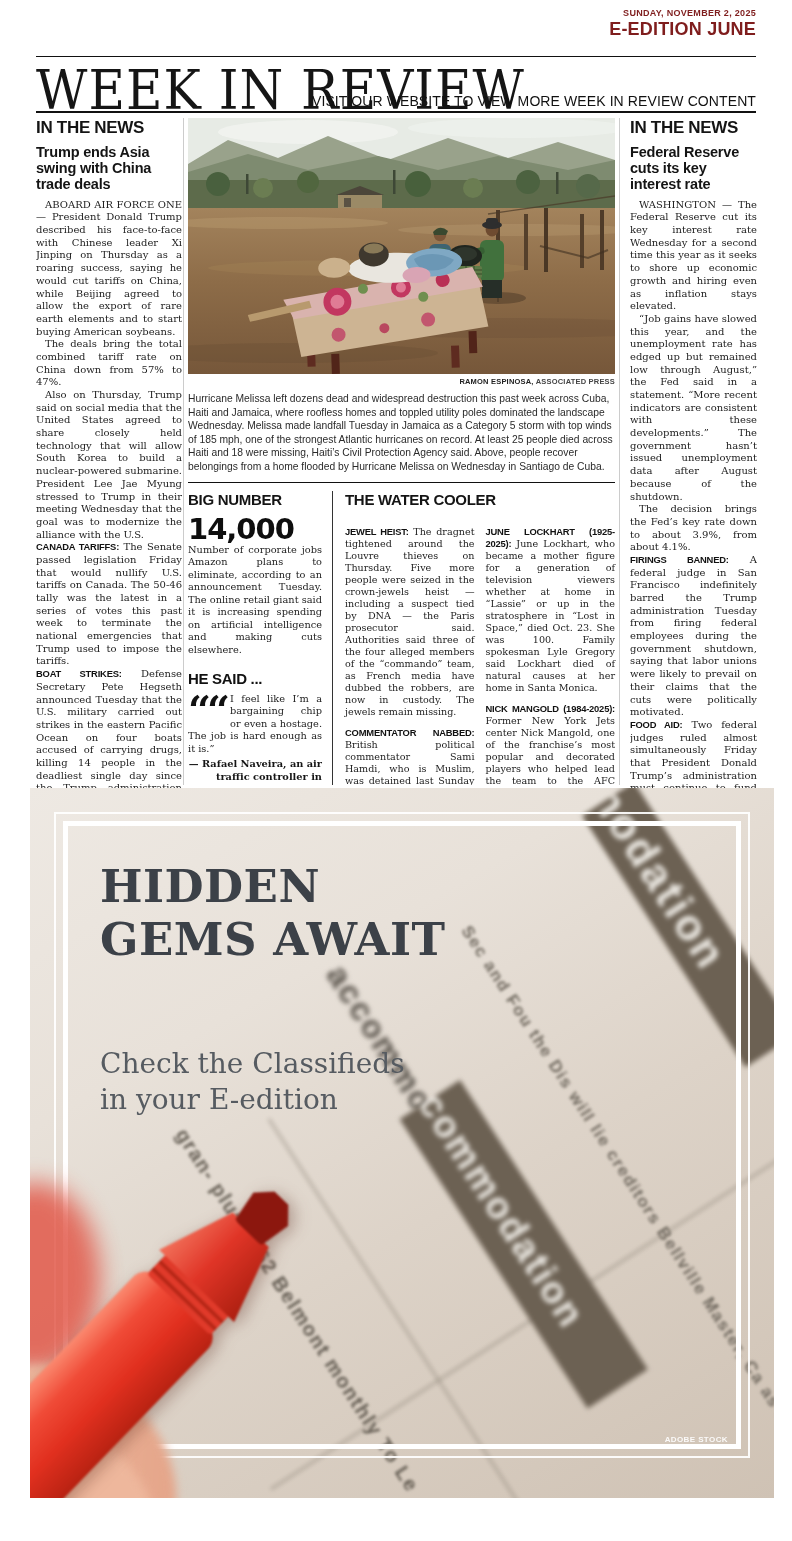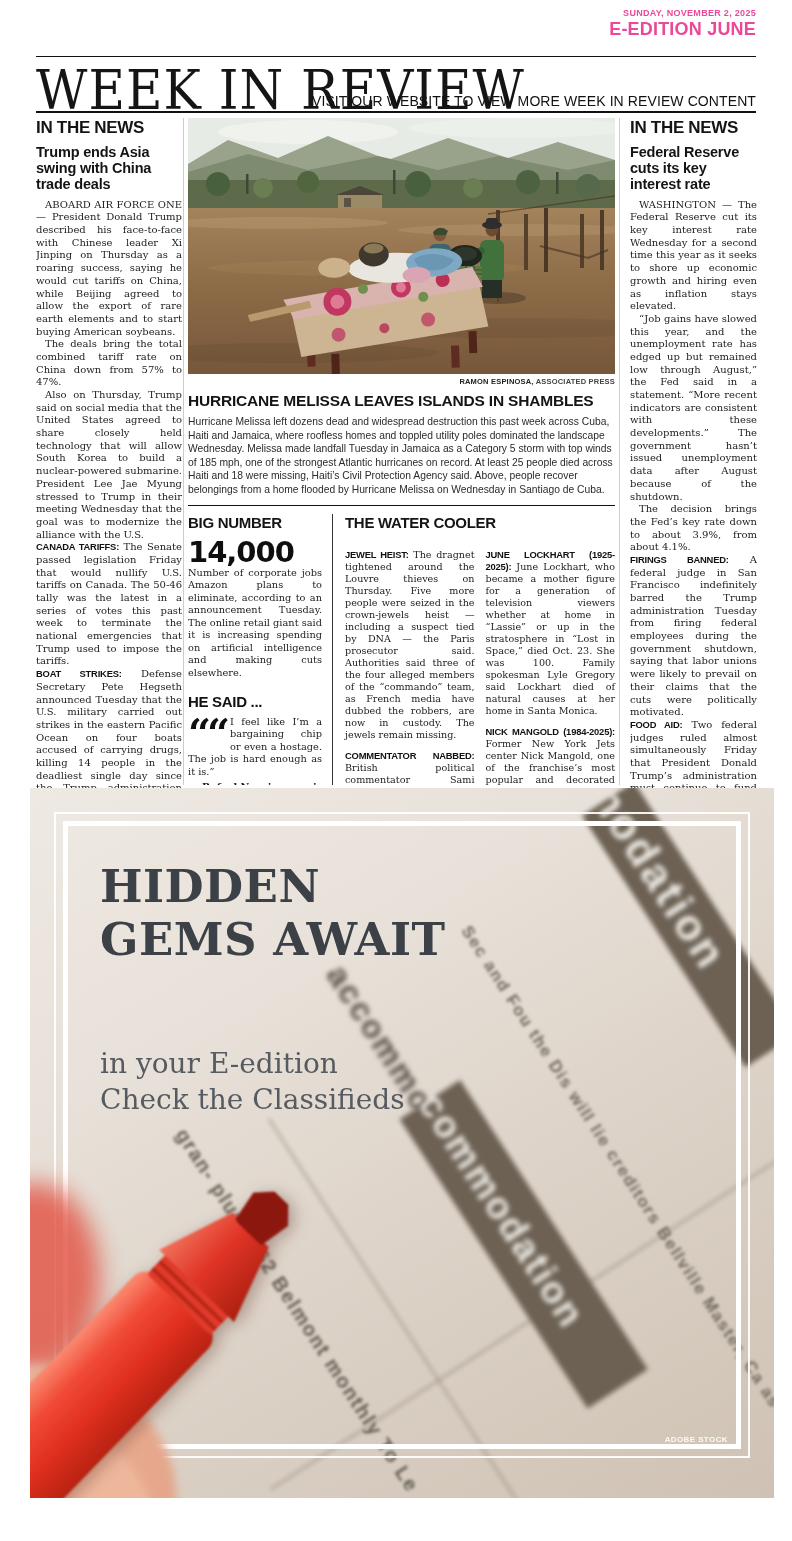--- a/index.html
+++ b/index.html
@@ -1,19 +1,19 @@
 <!DOCTYPE html>
 <html><head>
 <meta charset="utf-8">
 <style>
   html,body{margin:0;padding:0;background:#fff;}
   .page{position:relative;width:792px;height:1541px;background:#fff;overflow:hidden;
         font-family:"Liberation Sans",sans-serif;color:#111;}
   
-  .ed-head{position:absolute;right:36px;top:8px;text-align:right;color:#ec4899;}
+  .ed-head{position:absolute;right:36px;top:8px;text-align:right;color:#7f1d1d;}
   .ed-date{font-size:9px;font-weight:700;letter-spacing:.3px;}
   .ed-brand{font-size:18px;font-weight:700;letter-spacing:.2px;margin-top:1px;}
   .rule-top{position:absolute;left:36px;right:36px;top:56px;height:1px;background:#111;}
   .masthead{position:absolute;left:36px;top:58px;font-family:"DejaVu Serif",serif;
             font-size:50px;font-weight:400;letter-spacing:1px;color:#151515;
             transform:scaleY(1.1);transform-origin:left top;white-space:nowrap;}
   .tagline{position:absolute;right:36px;top:93px;font-size:14px;font-weight:400;color:#111;letter-spacing:.1px;}
   .rule-bot{position:absolute;left:36px;right:36px;top:111px;height:2px;background:#111;}
   
   .col{position:absolute;top:118px;overflow:hidden;}
@@ -224,21 +224,20 @@
         <ellipse cx="148" cy="148" rx="16" ry="10" fill="#cbb18c"></ellipse>
         <ellipse cx="230" cy="158" rx="14" ry="8" fill="#d9a4b4"></ellipse>
         <polygon points="60,192 122,180 124,187 62,199" fill="#b89a6e"></polygon>
       </g>
     </svg>
 
     <div class="credit">
       <span>RAMON ESPINOSA,</span>
       <span class="agency">ASSOCIATED PRESS</span>
     </div>
-    <div class="story-head">HURRICANE MELISSA LEAVES ISLANDS IN SHAMBLES</div>
     <div class="caption">Hurricane Melissa left dozens dead and widespread destruction this past week across Cuba, Haiti and Jamaica, where roofless homes and toppled utility poles dominated the landscape Wednesday. Melissa made landfall Tuesday in Jamaica as a Category 5 storm with top winds of 185 mph, one of the strongest Atlantic hurricanes on record. At least 25 people died across Haiti and 18 were missing, Haiti’s Civil Protection Agency said. Above, people recover belongings from a home flooded by Hurricane Melissa on Wednesday in Santiago de Cuba.</div>
     <div class="center-rule"></div>
 
     <div class="bottom-row">
 
       <div class="bignum-col">
         <div class="mini-head">BIG NUMBER</div>
         <div class="bignum-text">
           <span class="bignum">14,000</span><span>Number of corporate jobs Amazon plans to eliminate, according to an announcement Tuesday. The online retail giant said it is increasing spending on artificial intelligence and making cuts elsewhere.</span>
         </div>
@@ -314,19 +313,19 @@
       <div class="m-collar"></div>
       <div class="m-cone"></div>
       <div class="m-nib"></div>
     </div>
 
     <div class="ad-title">
       <div>HIDDEN</div>
       <div>GEMS AWAIT</div>
     </div>
     <div class="ad-sub">
+      <div>Check the Classifieds</div>
       <div>in your E-edition</div>
-      <div>Check the Classifieds</div>
     </div>
     <div class="ad-credit">ADOBE STOCK</div>
   </div>
 
 </div>
 
 </body></html>

